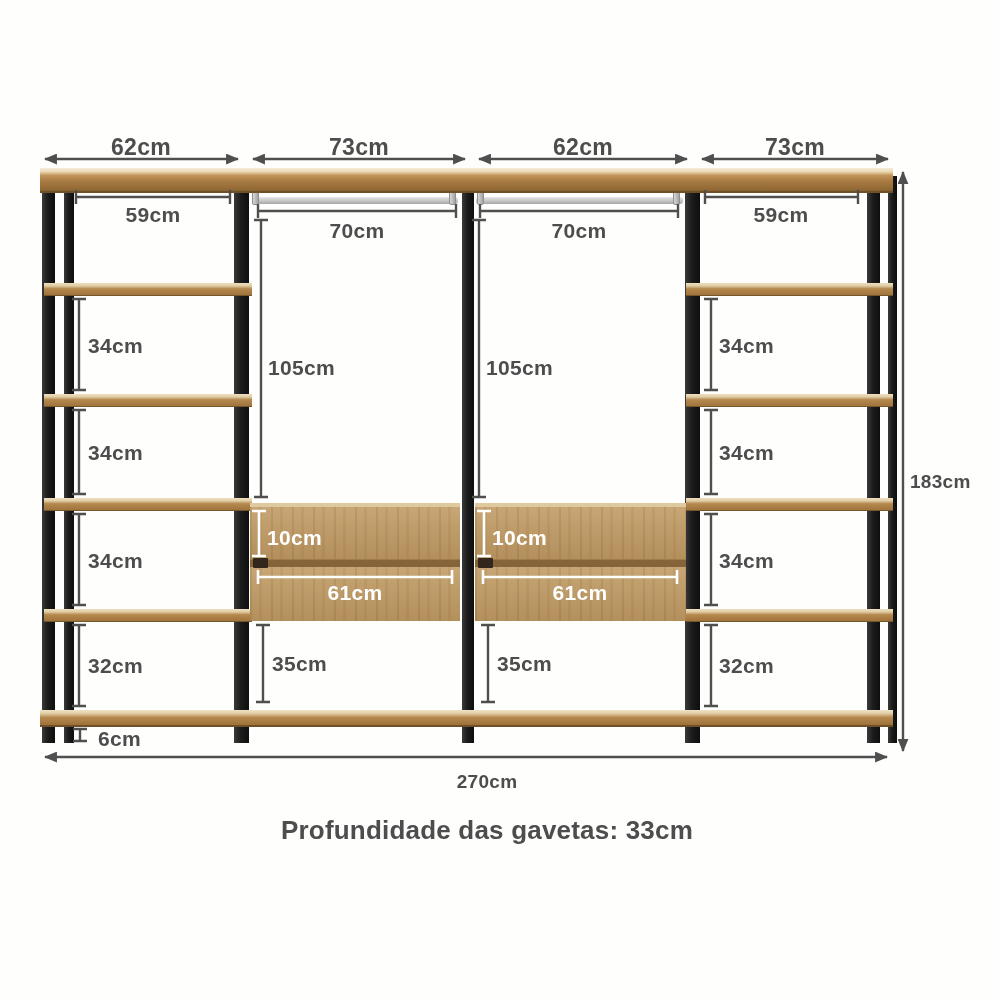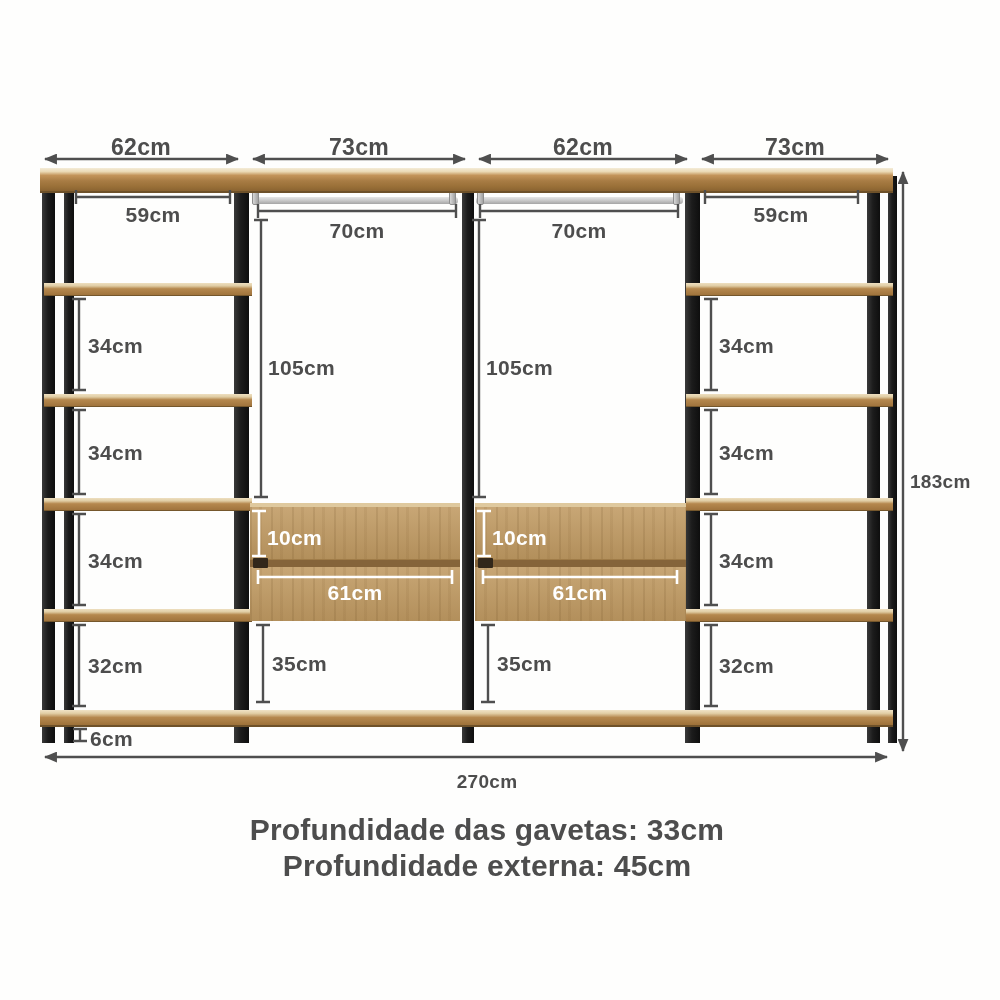--- a/index.html
+++ b/index.html
@@ -55,21 +55,21 @@
   
   .lbl{
     position:absolute;font-weight:bold;color:#4d4d4d;font-size:21px;letter-spacing:0.3px;
     white-space:nowrap;transform:translateY(-50%);z-index:6;line-height:1;
   }
   .lbl.c{transform:translate(-50%,-50%);}
   .lbl.top{font-size:23px;}
   .lbl.white{color:#ffffff;}
   .lbl.total{font-size:19px;}
   .caption{
-    position:absolute;font-weight:bold;color:#4d4d4d;font-size:30px;letter-spacing:0.2px;
+    position:absolute;font-weight:bold;color:#4d4d4d;font-size:26px;letter-spacing:0.2px;
     white-space:nowrap;transform:translate(-50%,-50%);z-index:6;line-height:1;
   }
   svg.dims{position:absolute;left:0;top:0;z-index:5;pointer-events:none;}
 </style>
 </head>
 <body>
 
 <div class="canvas">
 
   <svg class="dims" width="1000" height="1000" viewBox="0 0 1000 1000">
@@ -178,34 +178,33 @@
   <div class="lbl c" style="left:579px;top:230px;">70cm</div>
   <div class="lbl c" style="left:781px;top:214px;">59cm</div>
 
   <div class="lbl" style="left:268px;top:367px;">105cm</div>
   <div class="lbl" style="left:486px;top:367px;">105cm</div>
 
   <div class="lbl" style="left:88px;top:345px;">34cm</div>
   <div class="lbl" style="left:88px;top:452px;">34cm</div>
   <div class="lbl" style="left:88px;top:560px;">34cm</div>
   <div class="lbl" style="left:88px;top:665px;">32cm</div>
-  <div class="lbl" style="left:90px;top:738px;">6cm</div>
+  <div class="lbl" style="left:98px;top:738px;">6cm</div>
 
   <div class="lbl" style="left:719px;top:345px;">34cm</div>
   <div class="lbl" style="left:719px;top:452px;">34cm</div>
   <div class="lbl" style="left:719px;top:560px;">34cm</div>
   <div class="lbl" style="left:719px;top:665px;">32cm</div>
 
   <div class="lbl white" style="left:267px;top:537px;">10cm</div>
   <div class="lbl white" style="left:492px;top:537px;">10cm</div>
   <div class="lbl white c" style="left:355px;top:592px;">61cm</div>
   <div class="lbl white c" style="left:580px;top:592px;">61cm</div>
 
   <div class="lbl" style="left:272px;top:663px;">35cm</div>
   <div class="lbl" style="left:497px;top:663px;">35cm</div>
 
   <div class="lbl total" style="left:910px;top:481px;">183cm</div>
   <div class="lbl total c" style="left:487px;top:781px;">270cm</div>
 
   <div class="caption" style="left:487px;top:830px;">Profundidade das gavetas: 33cm</div>
-  <div class="caption" style="left:487px;top:866px;">Profundidade externa: 45cm</div>
 
 </div>
 
 </body></html>

